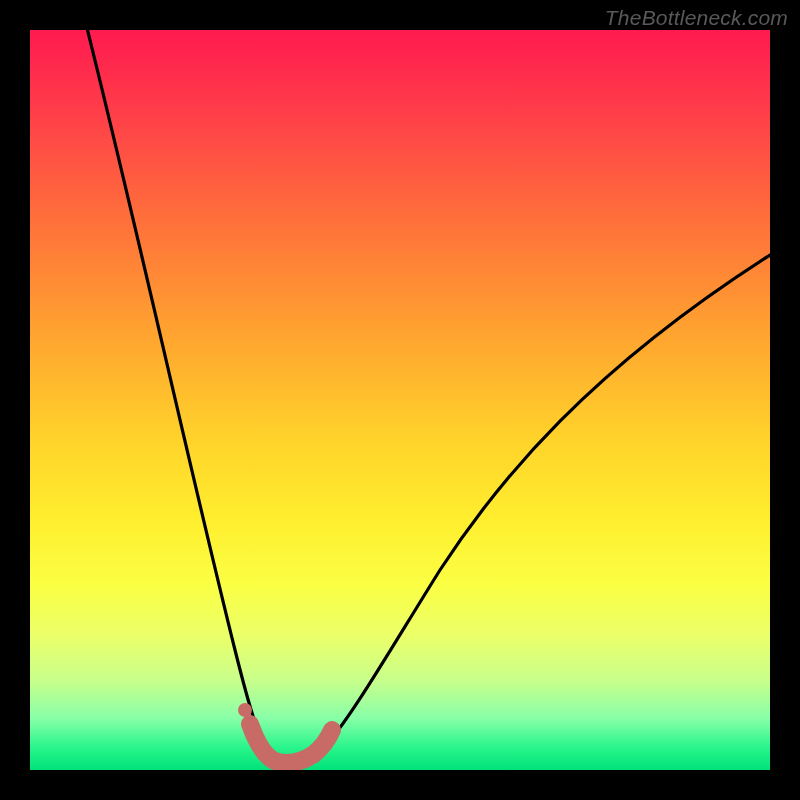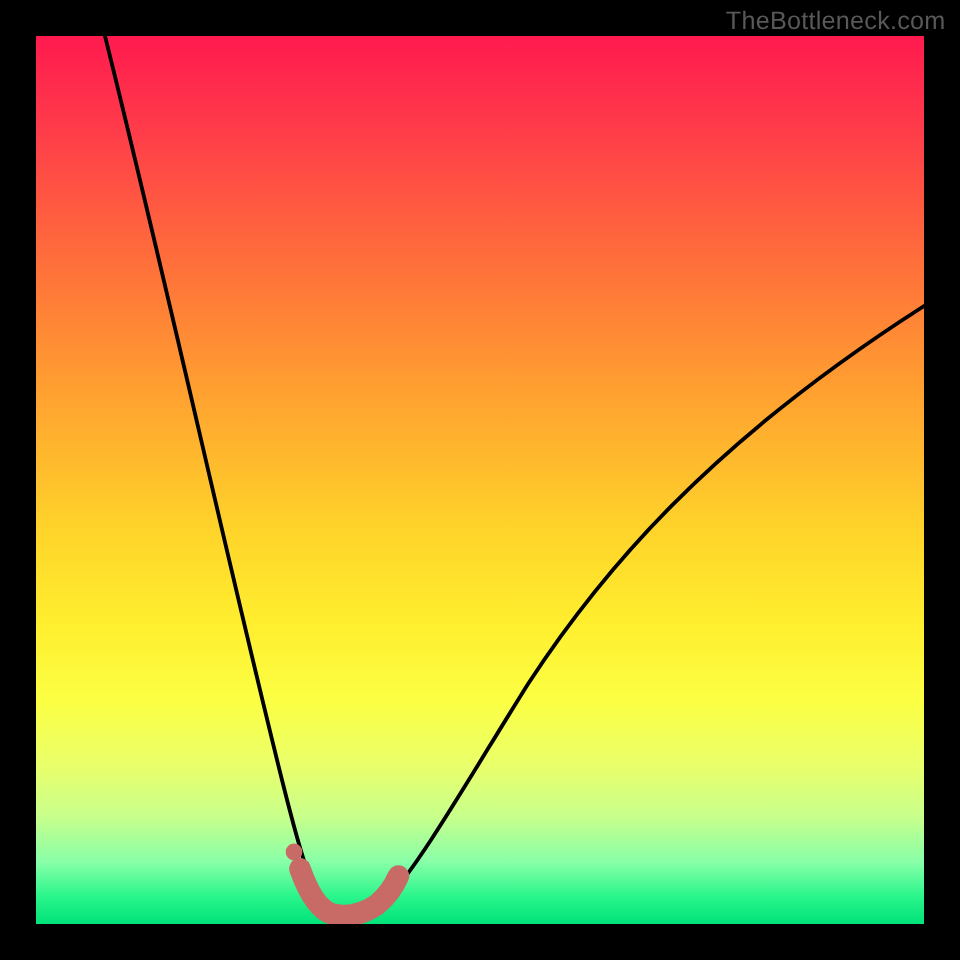--- a/index.html
+++ b/index.html
@@ -8,20 +8,21 @@
     width: 800px;
     height: 800px;
     background: #000;
     overflow: hidden;
     font-family: Arial, Helvetica, sans-serif;
   }
   .frame {
     position: absolute;
     inset: 0;
     background: #000;
+    font-style: italic;
   }
   .plot-area {
     position: absolute;
     left: 30px;
     top: 30px;
     width: 740px;
     height: 740px;
     overflow: hidden;
   }
   .gradient-bg {

